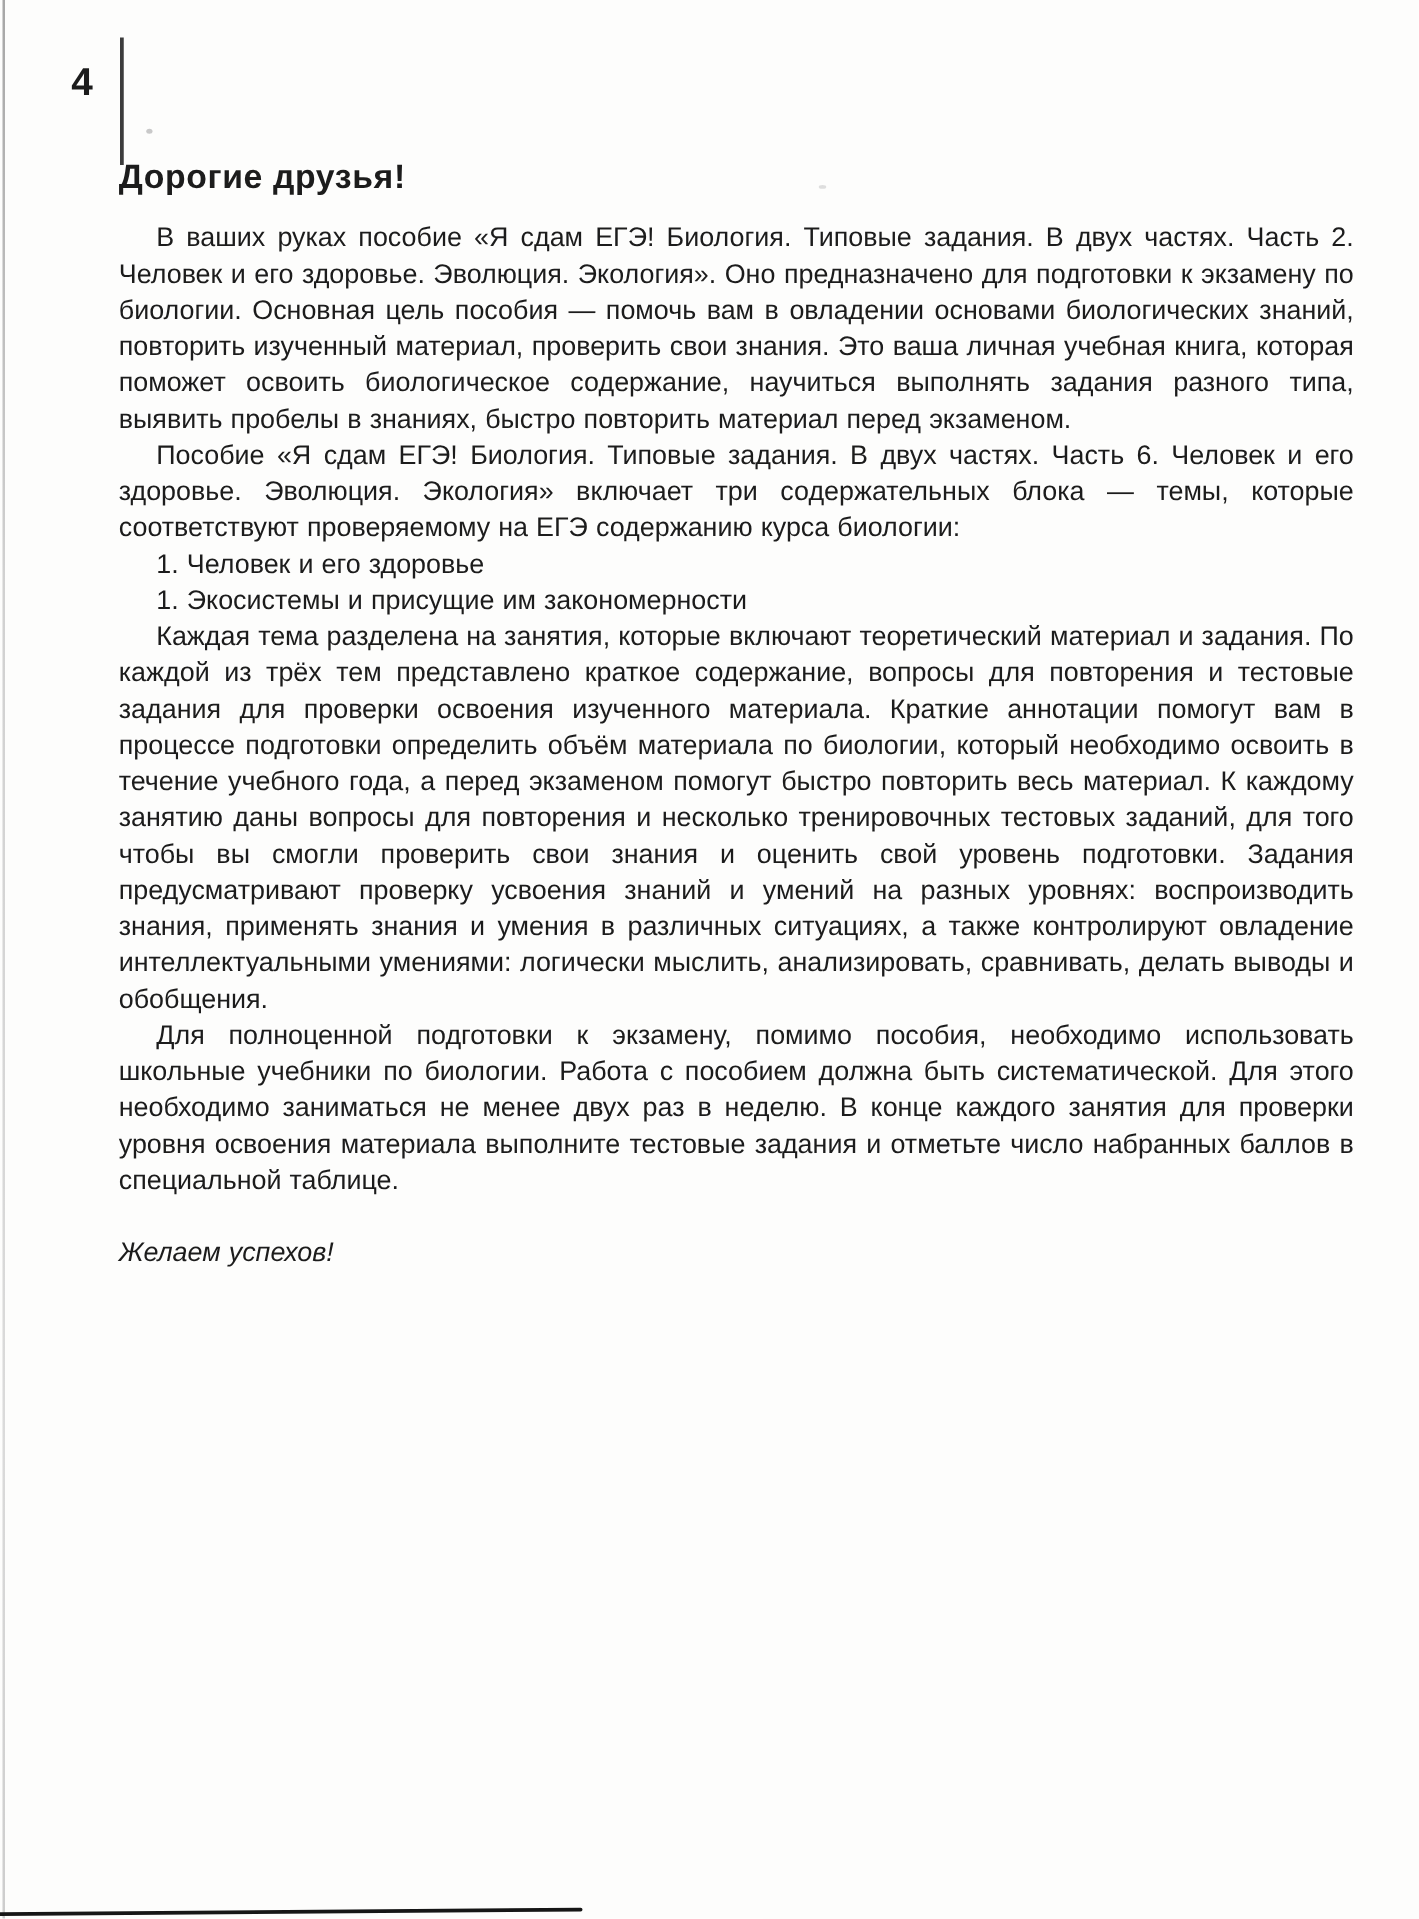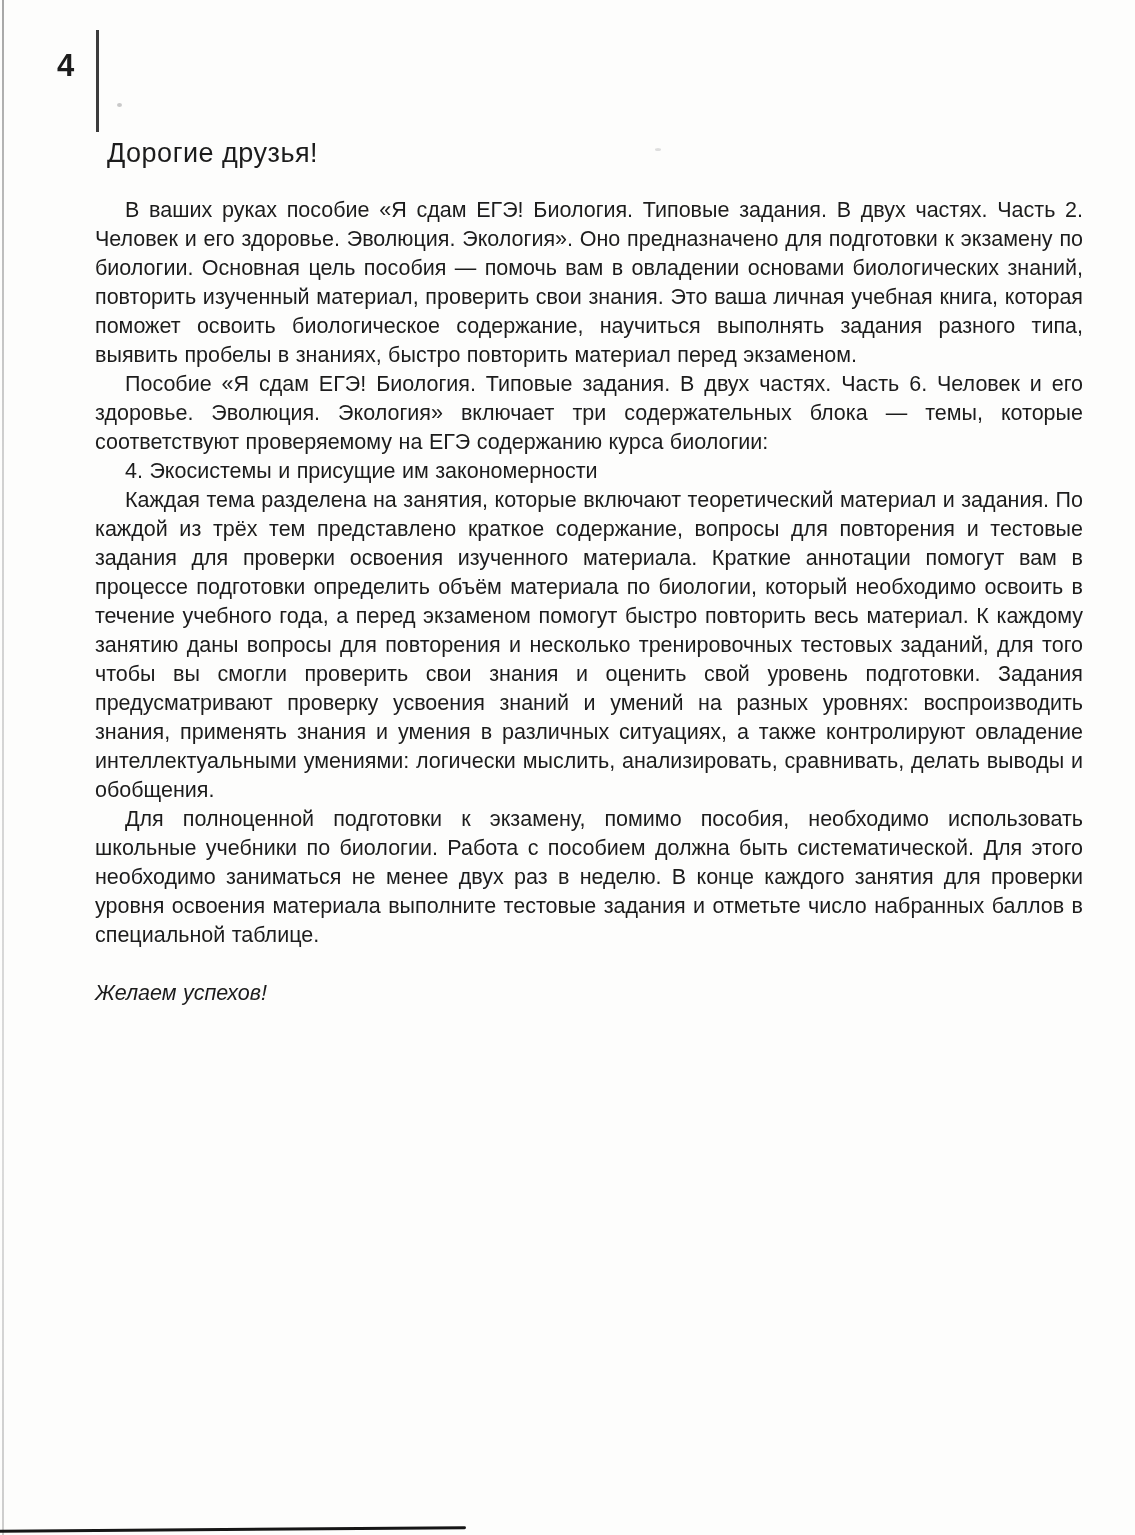--- a/index.html
+++ b/index.html
@@ -48,28 +48,28 @@
   .speck {
     position: absolute;
     background: #c9c9c9;
     border-radius: 50%;
   }
   .speck.s1 { left: 117px; top: 103px; width: 5px; height: 4px; }
   .speck.s2 { left: 655px; top: 148px; width: 6px; height: 3px; opacity:.6; }
   h1.page-title {
     position: absolute;
     left: 95px; top: 126px;
-    margin: 12px;
+    margin: 0;
     font-size: 27px;
-    font-weight: normal;
+    font-weight: bold;
     letter-spacing: .5px;
   }
   .body-text {
     position: absolute;
-    left: 95px; top: 196px;
+    left: 95px; top: 176px;
     width: 988px;
     font-size: 21.5px;
     line-height: 29px;
     word-spacing: .5px;
   }
   .body-text p {
     margin: 0;
     text-align: justify;
     text-indent: 30px;
   }
@@ -100,21 +100,22 @@
 
   <span class="header-rule"></span>
 
   <h1 class="page-title">Дорогие друзья!</h1>
 
   <div class="body-text">
     <p>В ваших руках пособие «Я сдам ЕГЭ! Биология. Типовые задания. В двух частях. Часть 2. Человек и его здоровье. Эволюция. Экология». Оно предназначено для подготовки к экзамену по биологии. Основная цель пособия — помочь вам в овладении основами биологических знаний, повторить изученный материал, проверить свои знания. Это ваша личная учебная книга, которая поможет освоить биологическое содержание, научиться выполнять задания разного типа, выявить пробелы в знаниях, быстро повторить материал перед экзаменом.</p>
 
     <p>Пособие «Я сдам ЕГЭ! Биология. Типовые задания. В двух частях. Часть 6. Человек и его здоровье. Эволюция. Экология» включает три содержательных блока — темы, которые соответствуют проверяемому на ЕГЭ содержанию курса биологии:</p>
 
-    <p class="list-item">4. Экосистемы и присущие им закономерности</p>
+    <p class="list-item">1. Человек и его здоровье</p>
+    <p class="list-item">1. Экосистемы и присущие им закономерности</p>
 
     <p>Каждая тема разделена на занятия, которые включают теоретический материал и задания. По каждой из трёх тем представлено краткое содержание, вопросы для повторения и тестовые задания для проверки освоения изученного материала. Краткие аннотации помогут вам в процессе подготовки определить объём материала по биологии, который необходимо освоить в течение учебного года, а перед экзаменом помогут быстро повторить весь материал. К каждому занятию даны вопросы для повторения и несколько тренировочных тестовых заданий, для того чтобы вы смогли проверить свои знания и оценить свой уровень подготовки. Задания предусматривают проверку усвоения знаний и умений на разных уровнях: воспроизводить знания, применять знания и умения в различных ситуациях, а также контролируют овладение интеллектуальными умениями: логически мыслить, анализировать, сравнивать, делать выводы и обобщения.</p>
 
     <p>Для полноценной подготовки к экзамену, помимо пособия, необходимо использовать школьные учебники по биологии. Работа с пособием должна быть систематической. Для этого необходимо заниматься не менее двух раз в неделю. В конце каждого занятия для проверки уровня освоения материала выполните тестовые задания и отметьте число набранных баллов в специальной таблице.</p>
 
     <p class="closing">Желаем успехов!</p>
   </div>
 
 </div>
 

